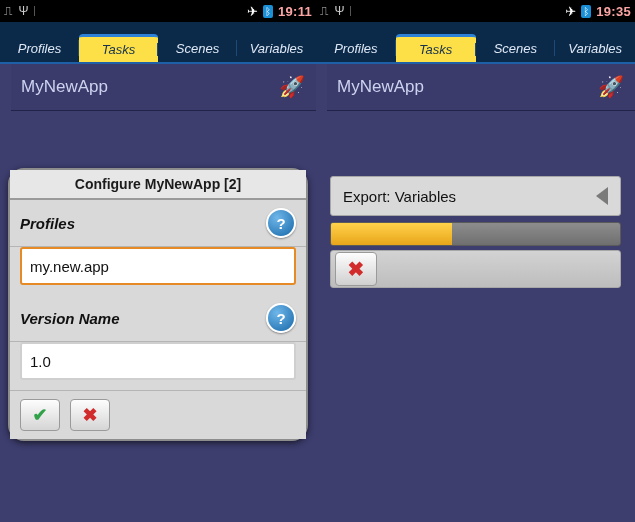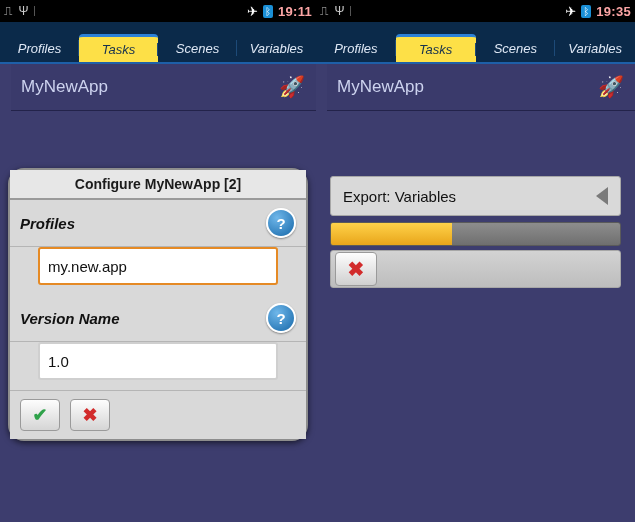--- a/index.html
+++ b/index.html
@@ -30,21 +30,21 @@
   .rocket{font-size:21px;}
 
   .body{position:relative;height:100%;background:#3d3d6e;}
 
   
   .dialog{position:absolute;left:8px;right:8px;top:104px;background:#d9d9d9;border:2px solid #8d8d8d;border-radius:16px;box-shadow:0 2px 6px rgba(0,0,0,.6);}
   .dlg-title{height:28px;background:#e7e7e7;border-bottom:2px solid #9a9a9a;display:flex;align-items:center;justify-content:center;color:#1b1b1b;font-size:14px;font-weight:bold;}
   .dlg-section{border-bottom:1px solid #b5b5b5;padding:8px 10px;display:flex;align-items:center;justify-content:space-between;}
   .dlg-label{font-size:15px;font-style:italic;font-weight:bold;color:#111;}
   .help{width:26px;height:26px;border-radius:50%;background:radial-gradient(circle at 35% 30%,#6fb7ea,#1667a8);border:2px solid #fff;color:#fff;font-size:15px;font-weight:bold;display:flex;align-items:center;justify-content:center;box-shadow:0 1px 2px rgba(0,0,0,.4);}
-  .field{margin:0 28px 10px;background:#fff;border:2px solid #cfcfcf;border-radius:3px;height:34px;display:flex;align-items:center;padding:0 8px;font-size:15px;color:#111;}
+  .field{margin:0 10px 10px;background:#fff;border:2px solid #cfcfcf;border-radius:3px;height:34px;display:flex;align-items:center;padding:0 8px;font-size:15px;color:#111;}
   .field.focused{border-color:#e58a25;}
   .checkbox{width:24px;height:24px;background:#cfcfcf;border:2px solid #9a9a9a;border-radius:3px;}
   .dlg-actions{height:48px;display:flex;align-items:center;gap:10px;padding:0 10px;background:#d9d9d9;border-top:1px solid #b5b5b5;}
   .btn-sq{width:38px;height:30px;border:1px solid #9a9a9a;border-radius:4px;background:linear-gradient(#fdfdfd,#d5d5d5);display:flex;align-items:center;justify-content:center;font-size:18px;font-weight:bold;}
   .tick{color:#2fa24a;}
   .cross{color:#d22b2b;}
 
   
   .export{position:absolute;left:14px;right:14px;top:112px;}
   .export-row{background:#d9d9d9;border:1px solid #a7a7a7;border-radius:3px;height:38px;display:flex;align-items:center;justify-content:space-between;padding:0 12px;font-size:15px;color:#111;}

